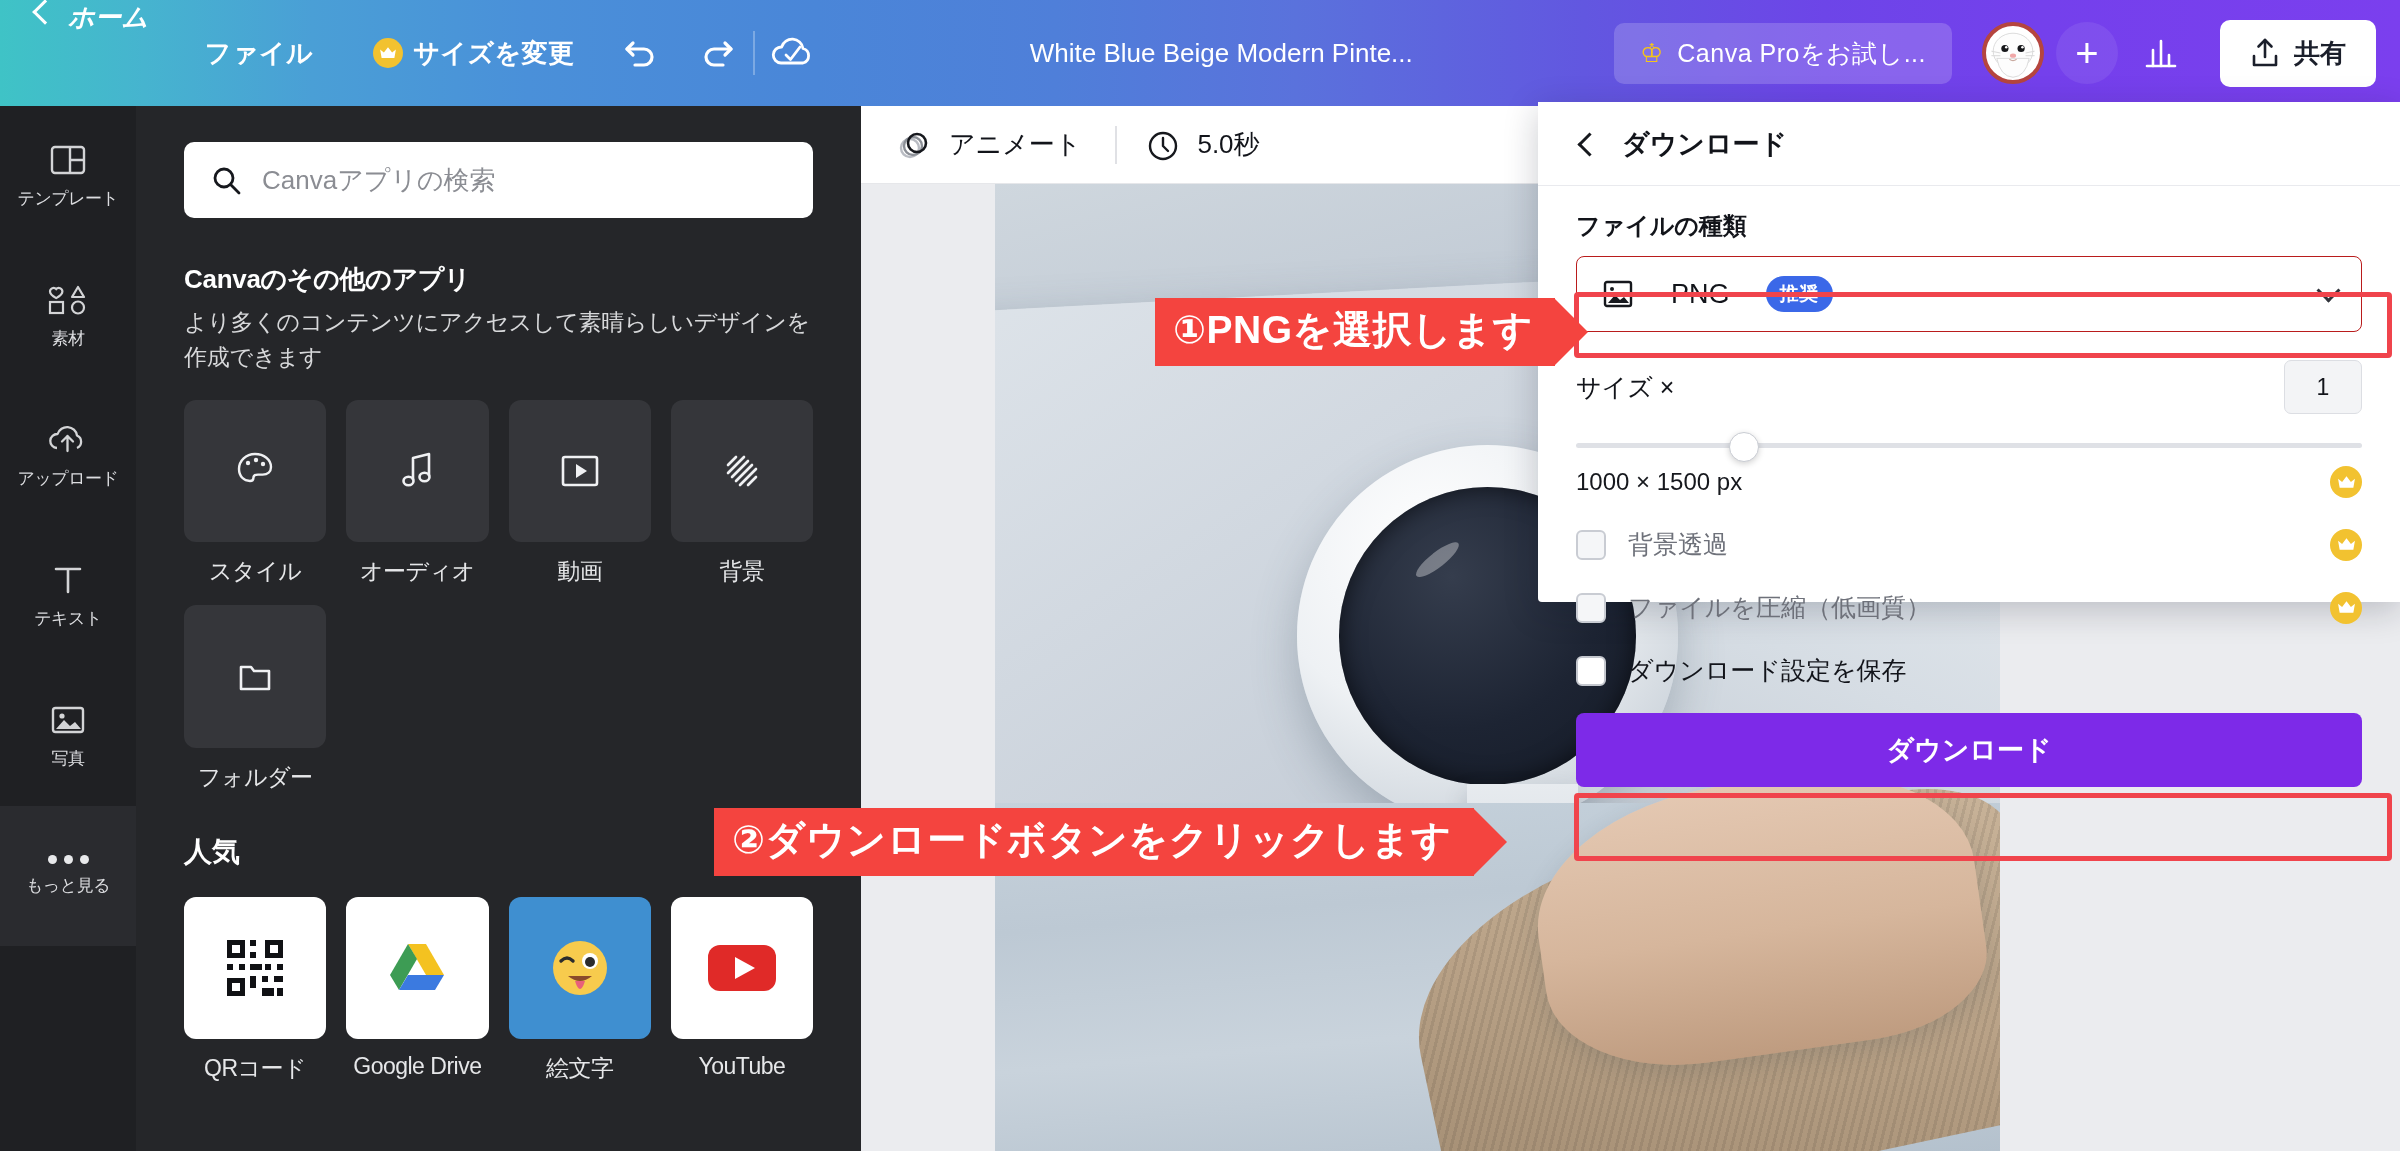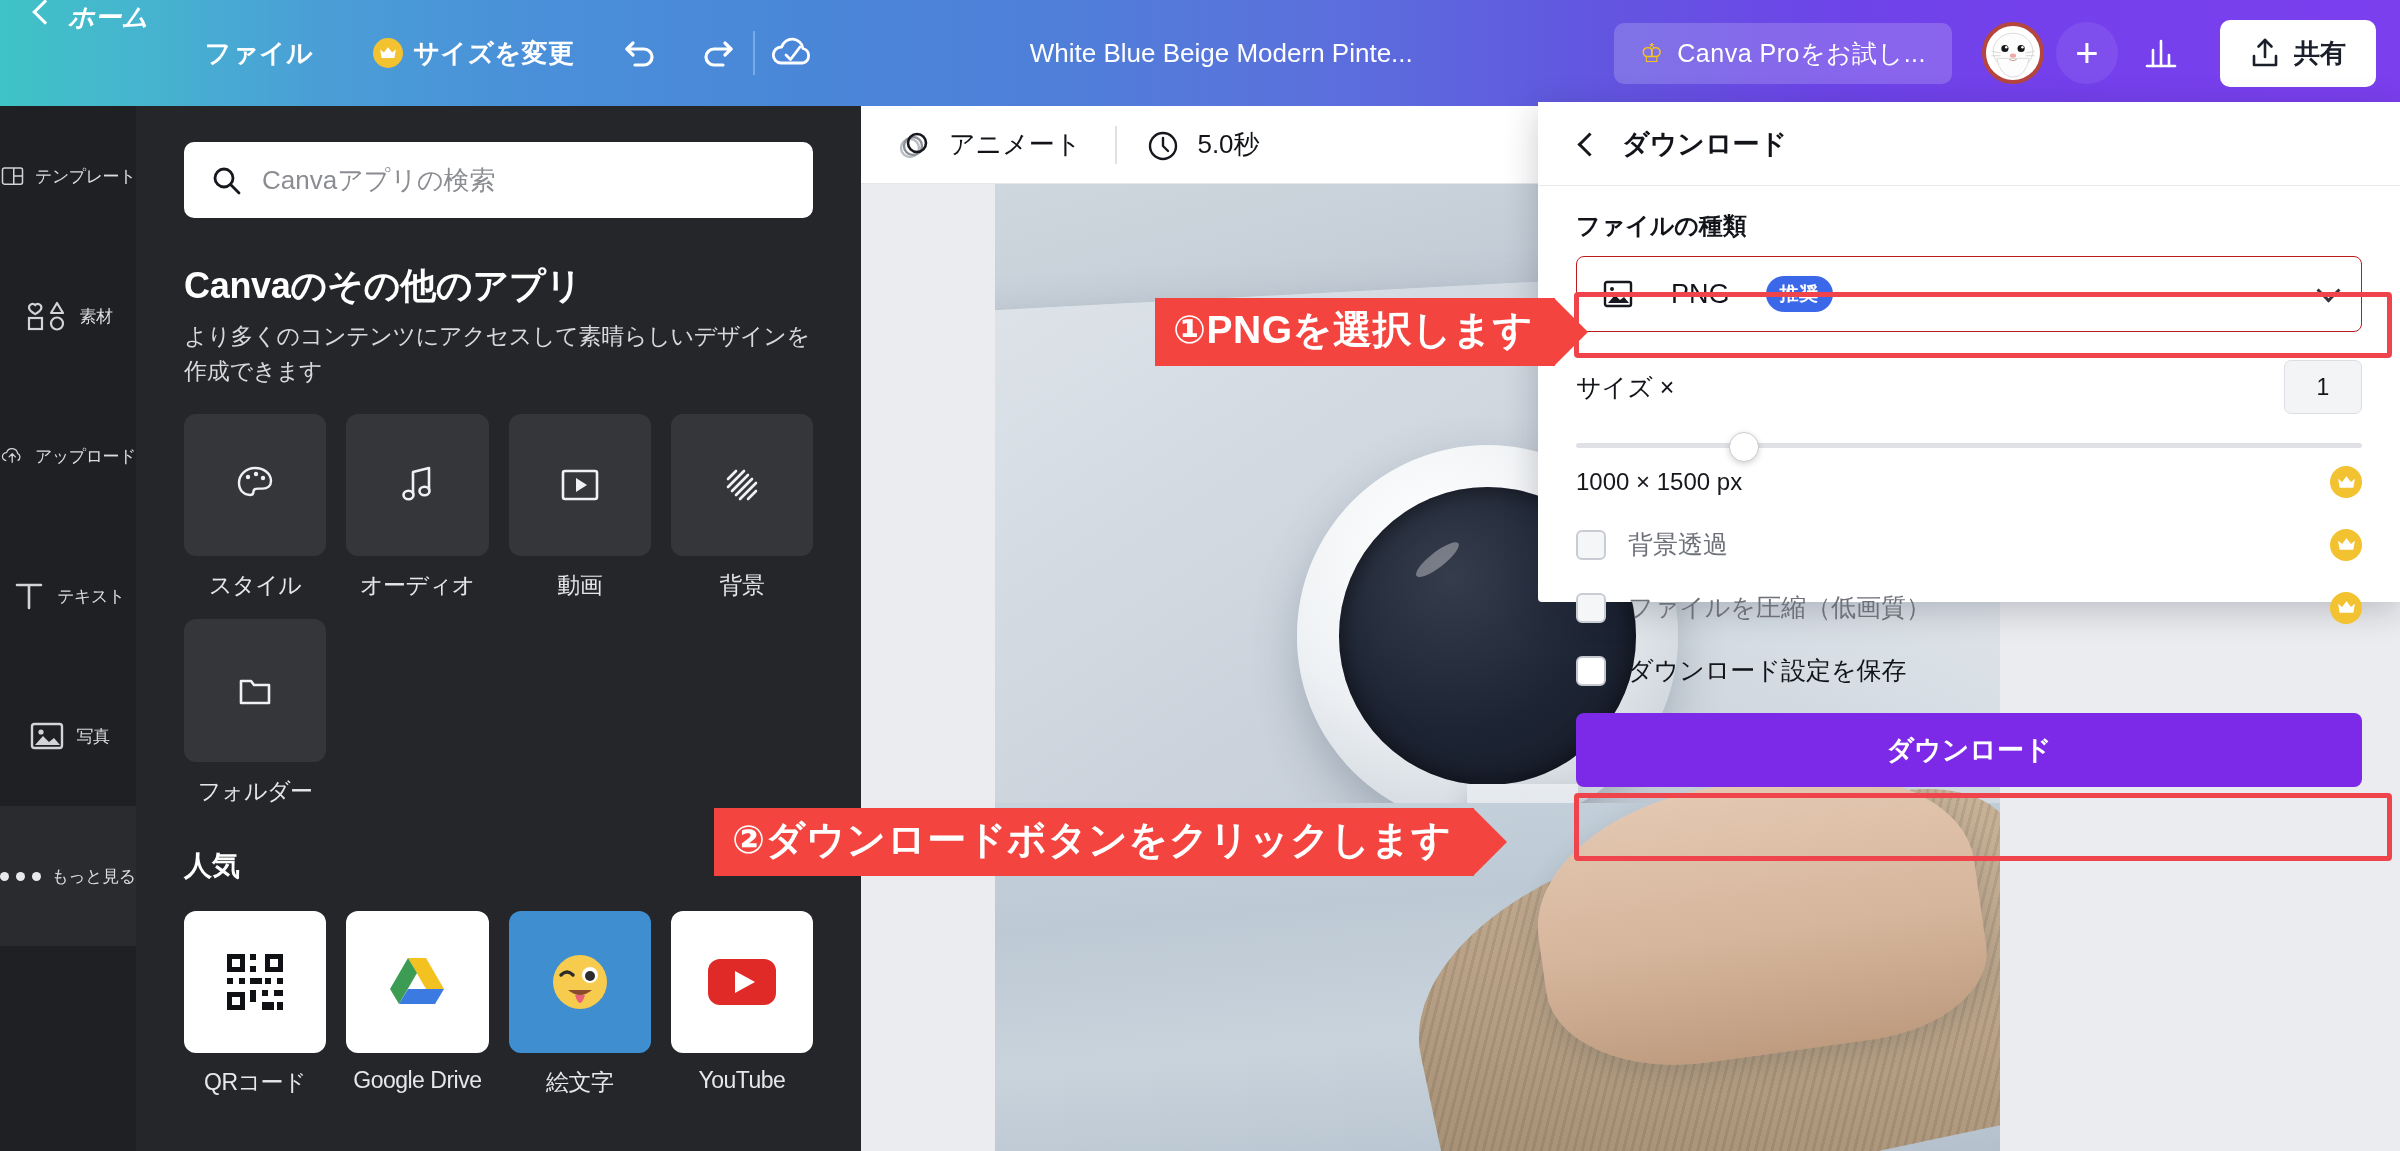--- a/index.html
+++ b/index.html
@@ -91,21 +91,21 @@
     font-size: 26px; font-weight: 700;
   }
 
   
   .rail {
     position: absolute; left: 0; top: 106px; width: 136px; height: 1045px;
     background: #1f2023; display: flex; flex-direction: column; align-items: stretch;
     z-index: 30;
   }
   .rail-item {
-    height: 140px; display: flex; flex-direction: row; align-items: center;
+    height: 140px; display: flex; flex-direction: column; align-items: center;
     justify-content: center; gap: 10px; cursor: pointer; color: #d3d4d6;
   }
   .rail-item.active { background: #2a2b2f; }
   .rail-item .rl {
     font-size: 17px; letter-spacing: -.5px; white-space: nowrap; color: #dcdde0;
   }
   .rail-item svg { display: block; }
   .dots { display: flex; gap: 7px; }
   .dots i { width: 9px; height: 9px; border-radius: 50%; background: #e8e9eb; display: block; }
 
@@ -113,21 +113,21 @@
   .apps {
     position: absolute; left: 136px; top: 106px; width: 725px; height: 1045px;
     background: #252629; overflow: hidden; z-index: 25; padding: 0 48px;
   }
   .search {
     margin-top: 36px; height: 76px; background: #fff; border-radius: 10px;
     display: flex; align-items: center; gap: 20px; padding: 0 26px;
   }
   .search .ph { color: #8b8d93; font-size: 26px; }
   .apps-h {
-    color: #ffffff; font-size: 36px; font-weight: 700; margin-top: 44px; letter-spacing: -.3px;
+    color: #ffffff; font-size: 26px; font-weight: 700; margin-top: 44px; letter-spacing: -.3px;
   }
   .apps-sub {
     color: #d7d8da; font-size: 23px; line-height: 1.5; margin-top: 8px; letter-spacing: -.3px;
   }
   .grid {
     display: grid; grid-template-columns: repeat(4, 1fr); gap: 18px 20px; margin-top: 26px;
   }
   .tile { cursor: pointer; }
   .tile .sq {
     width: 100%; aspect-ratio: 1/1; border-radius: 12px; background: #35363a;

